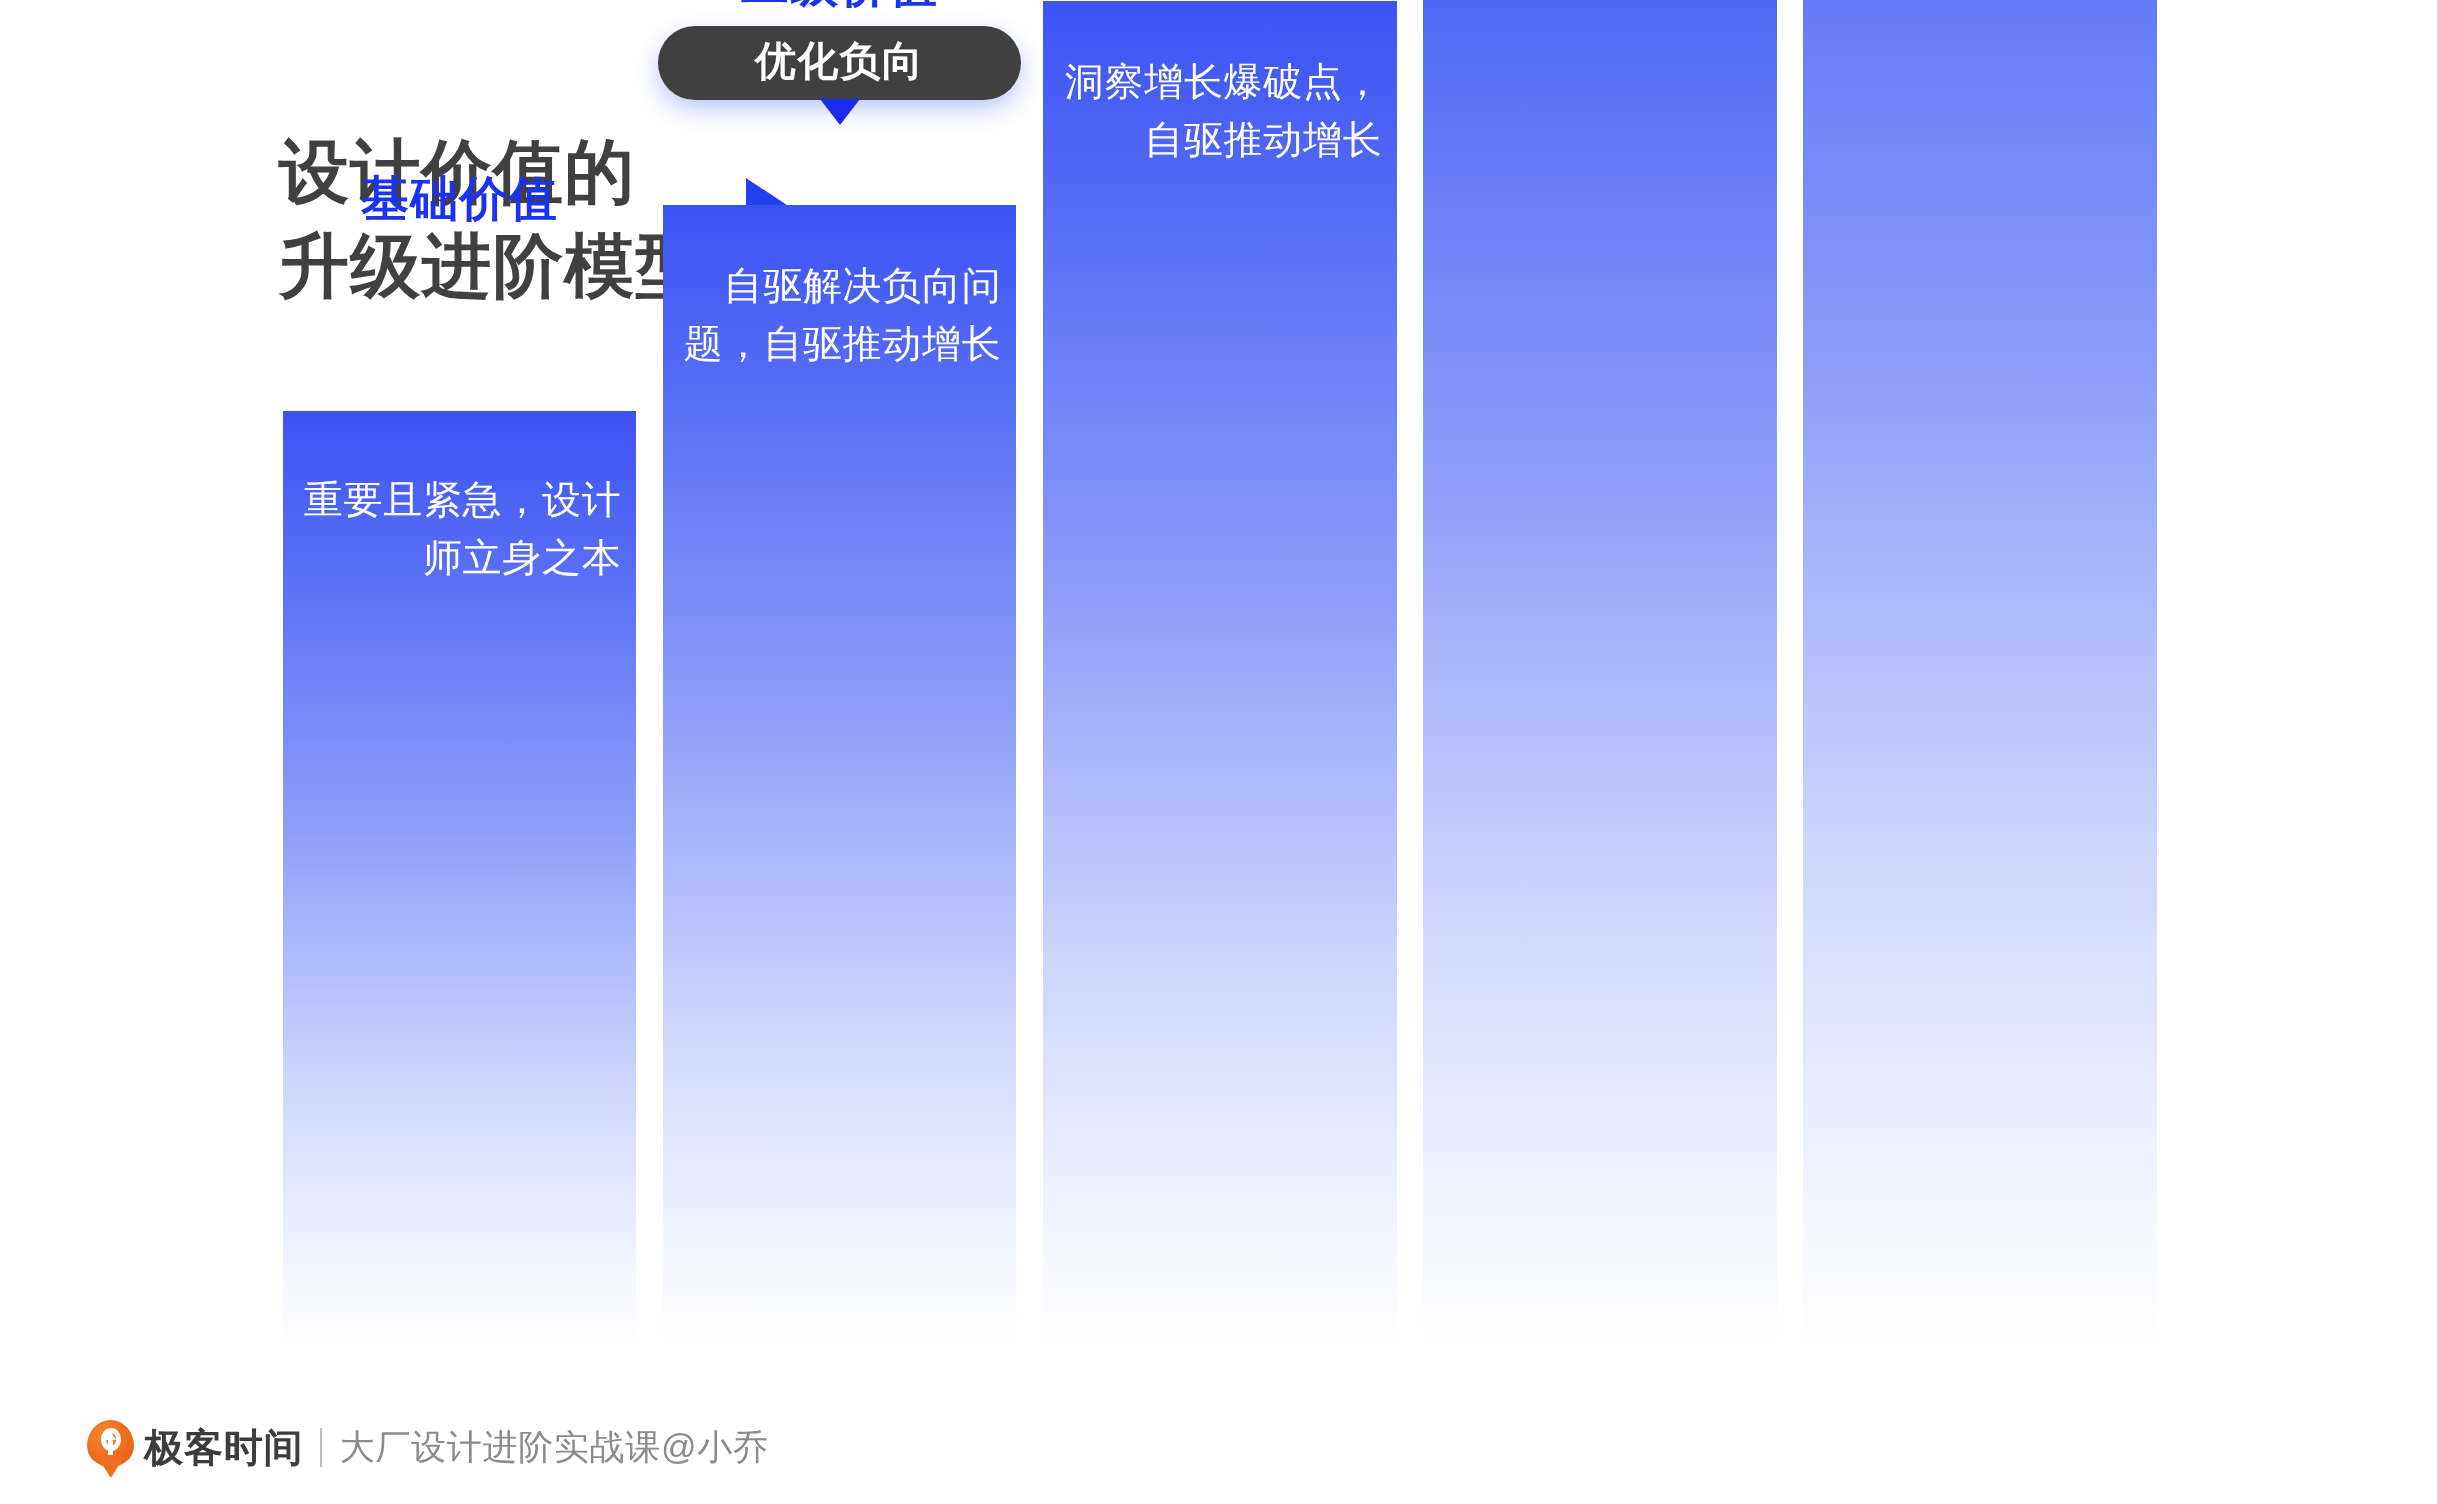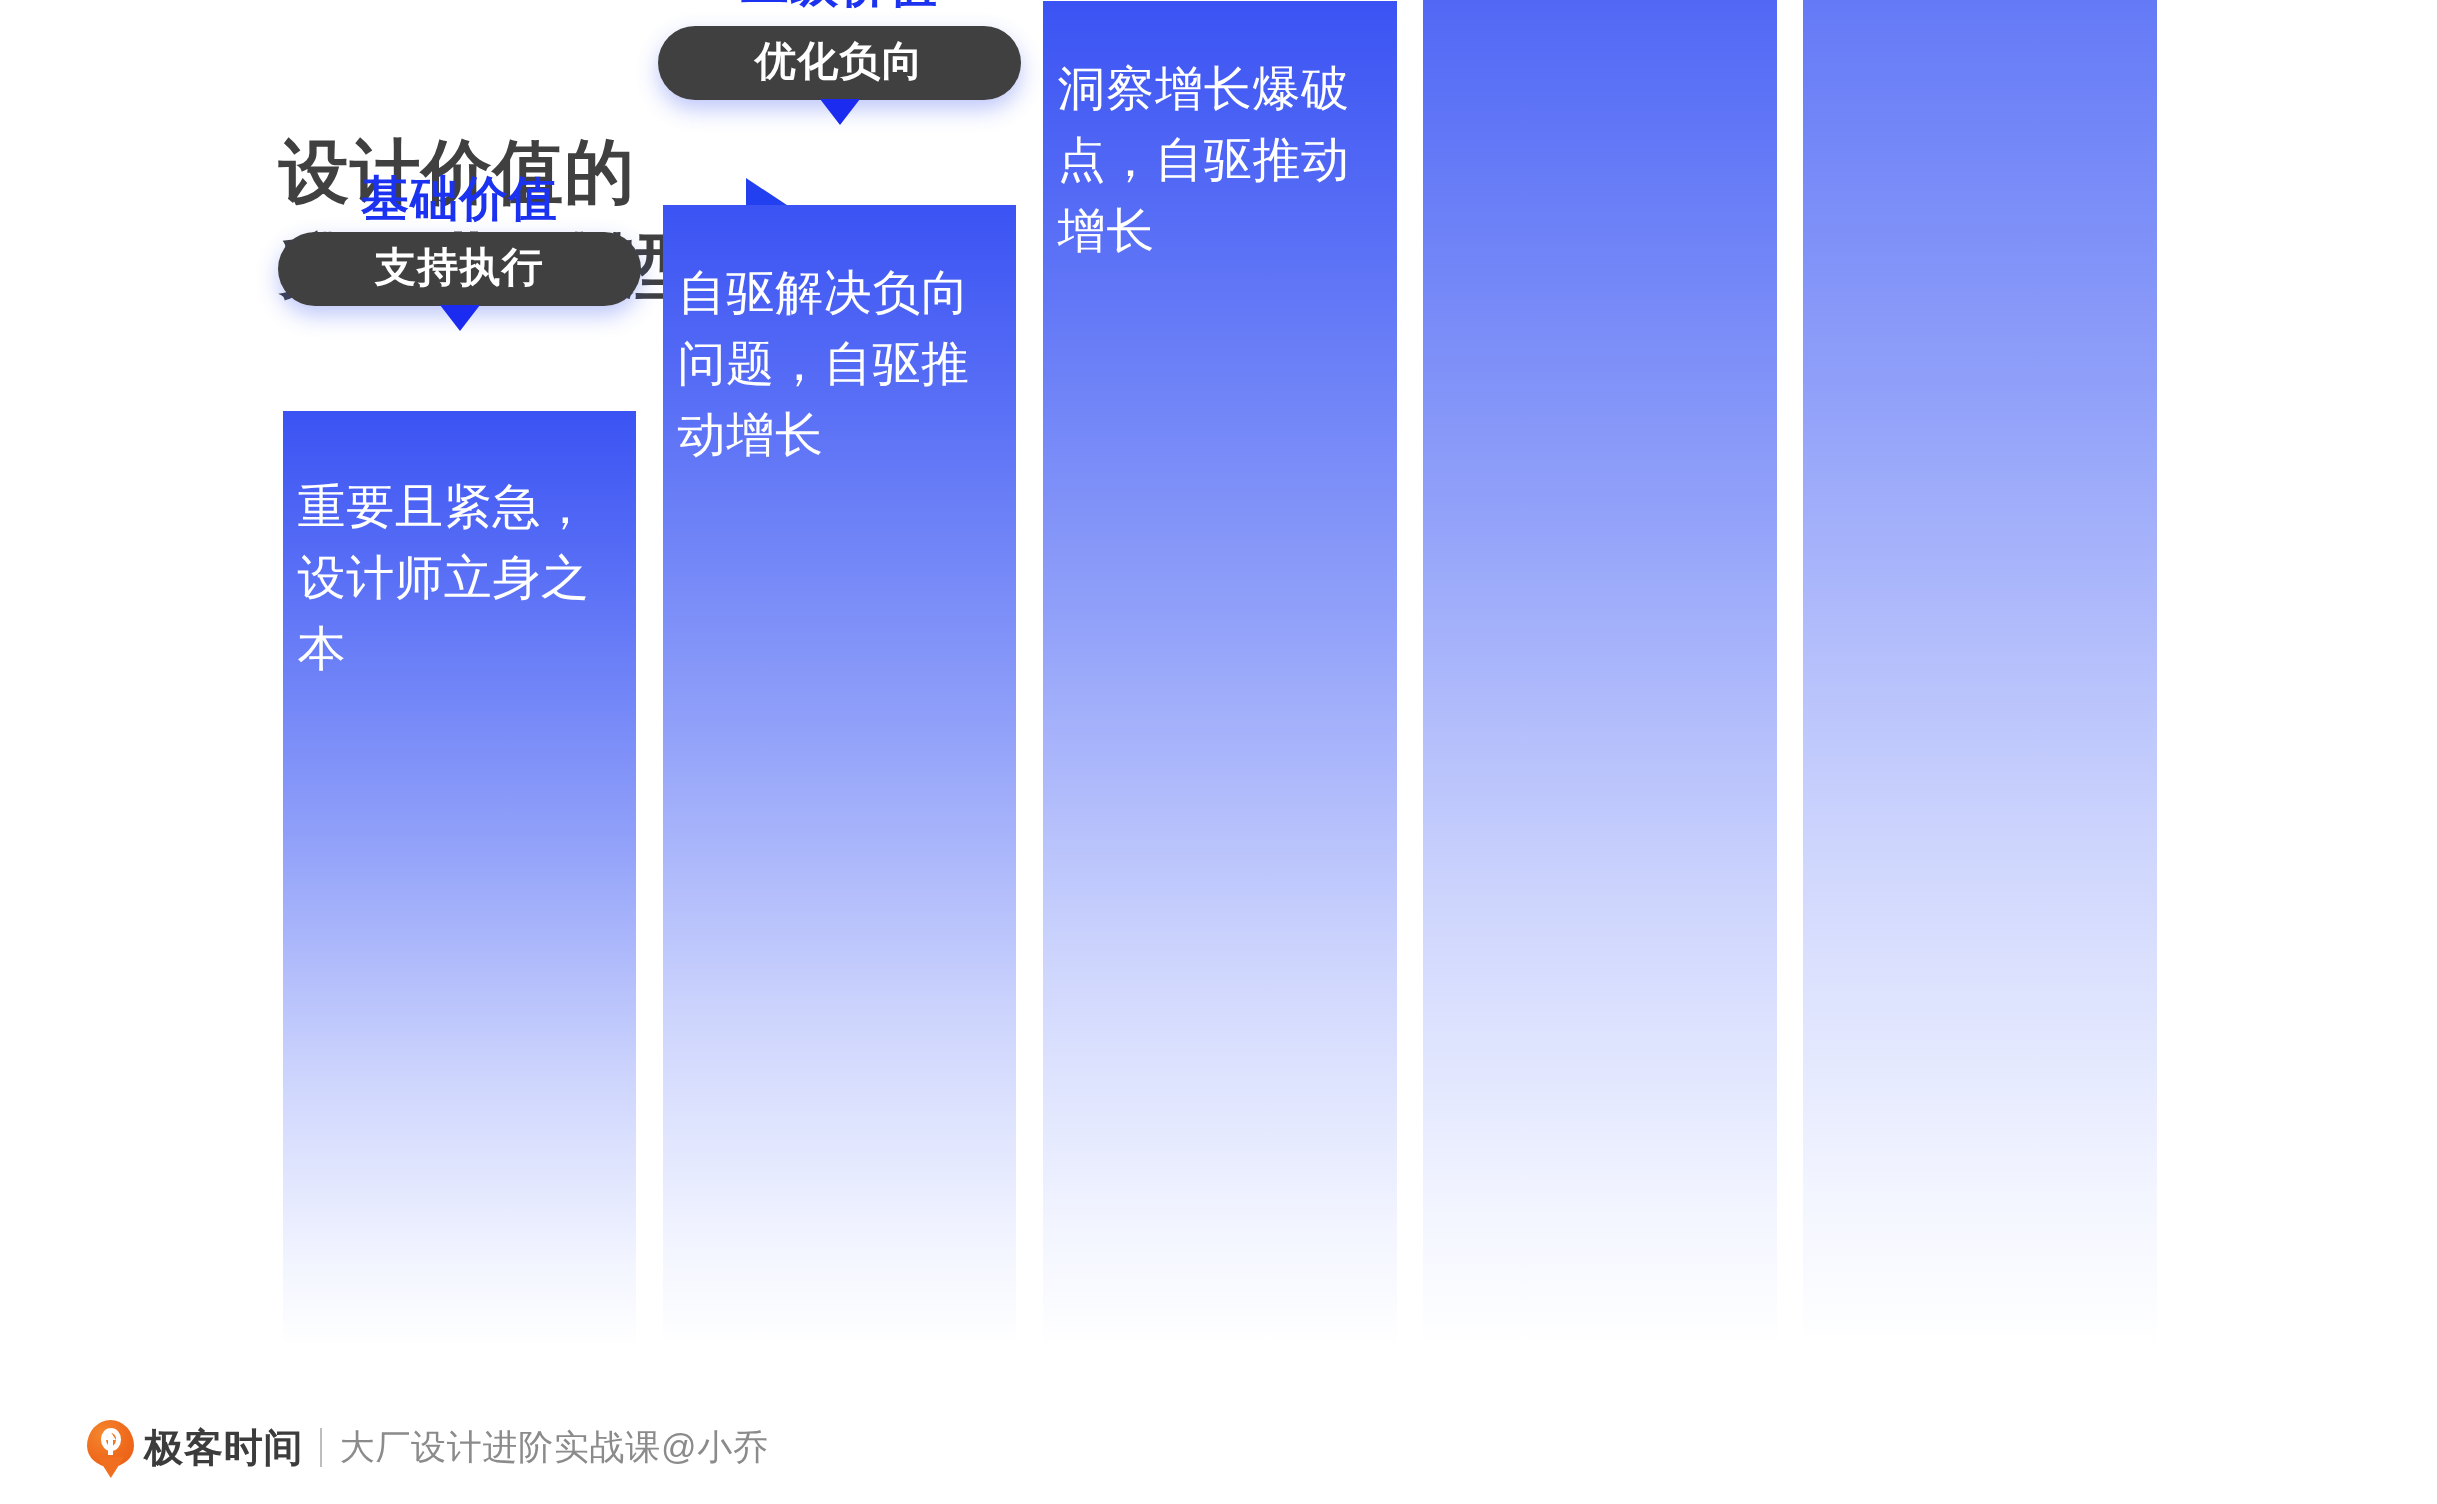--- a/index.html
+++ b/index.html
@@ -69,23 +69,23 @@
     border-top:26.6px solid #1b2bf0;
   }
 
   .bar{
     position:absolute;left:0;width:100%;bottom:0;
     background:linear-gradient(180deg,#3b53f3 0%,#5a70f6 18%,#8f9ff9 45%,#cfd6fd 72%,#f4f6ff 92%,#ffffff 100%);
   }
   .bar-text{
     position:absolute;left:14.6px;right:14.6px;top:0;
     color:#ffffff;
-    font-size:48px;
+    font-size:39px;
     line-height:1.48;
-    text-align:left;
+    text-align:right;
     letter-spacing:0.7px;
   }
 
   
   .footer{
     position:absolute;left:86px;bottom:26.6px;
     display:flex;align-items:center;height:61px;
   }
   .gk-logo{
     width:49px;height:55px;position:relative;margin-right:9.3px;flex:0 0 auto;
@@ -132,26 +132,20 @@
 
   <div class="title-block">
     <span class="title-line">设计价值的</span>
     <span class="title-line">升级进阶模型</span>
   </div>
 
   <div class="play-triangle"></div>
 
   <div class="col" id="col0" style="left:283px;width:353px;height:1188px;">
     <div class="tier-label" style="top:8px;">基础价值</div>
-    <div class="pill-wrap" style="top:73px;">
-      <div class="pill">
-        <span class="pill-text">支持执行</span>
-        <span class="pill-tail"></span>
-      </div>
-    </div>
     <div class="bar" style="height:936px;">
       <div class="bar-text" style="top:60px;">重要且紧急，设计师立身之本</div>
     </div>
   </div>
 
   <div class="col" id="col1" style="left:663px;width:353px;height:1394px;">
     <div class="tier-label" style="top:0px;">二级价值</div>
     <div class="pill-wrap" style="top:73px;">
       <div class="pill">
         <span class="pill-text">优化负向</span>

